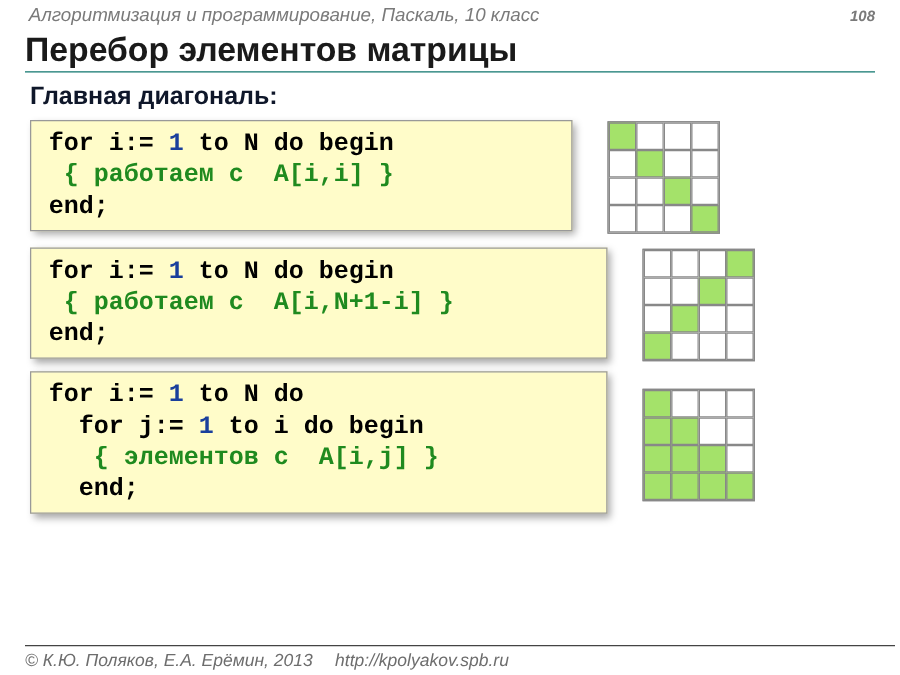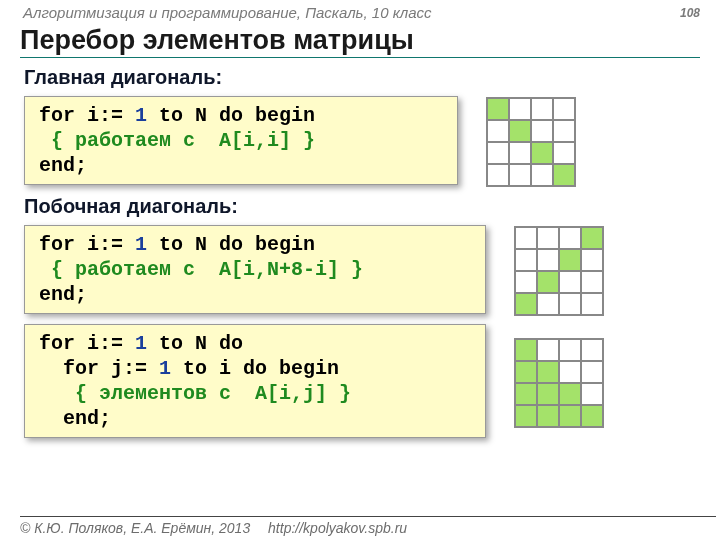--- a/index.html
+++ b/index.html
@@ -125,24 +125,23 @@
         <div class="cell"></div>
         <div class="cell"></div>
         <div class="cell"></div>
         <div class="cell"></div>
         <div class="cell on"></div>
       </div>
   </div>
 </div>
 
 <div class="section">
-  <div class="section-label">Побочная диагональ:</div>
   <div class="row">
     <div class="codebox sp2"><span class="plain">for i:= </span><span class="kw-num">1</span><span class="plain"> to N do begin</span>
-<span class="cmt"> { работаем с  A[i,N+8-i] }</span>
+<span class="cmt"> { работаем с  A[i,N+1-i] }</span>
 <span class="plain">end;</span></div>
     <div class="grid">
         <div class="cell"></div>
         <div class="cell"></div>
         <div class="cell"></div>
         <div class="cell on"></div>
         <div class="cell"></div>
         <div class="cell"></div>
         <div class="cell on"></div>
         <div class="cell"></div>

